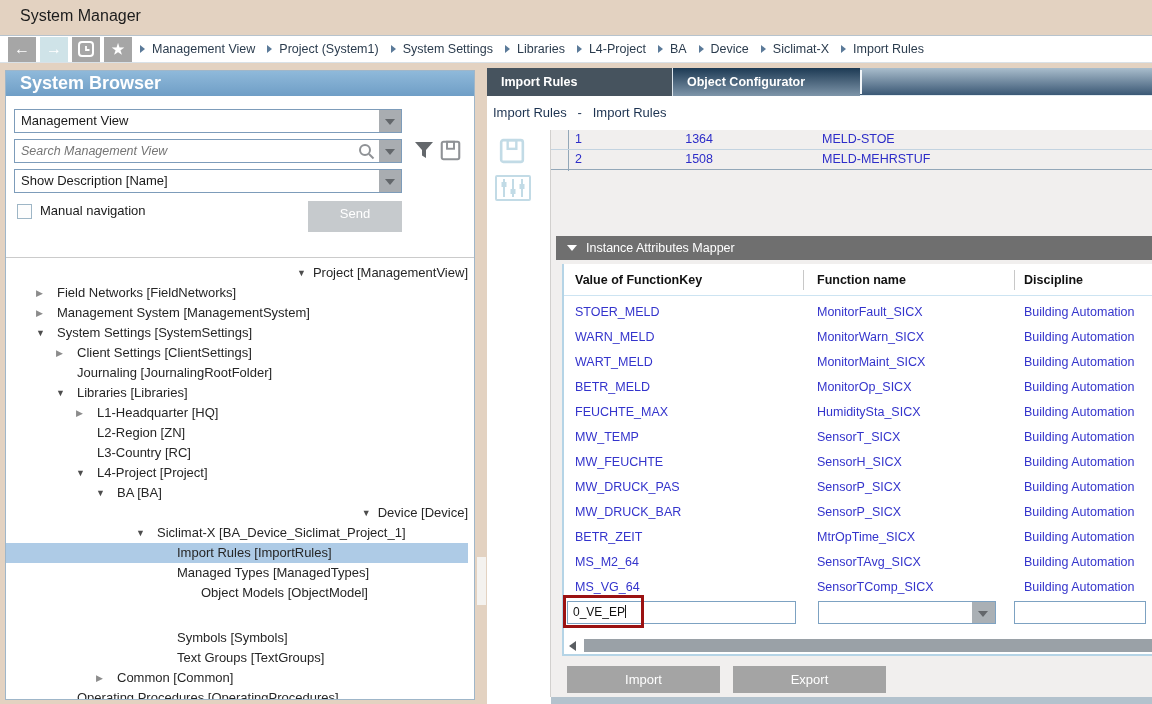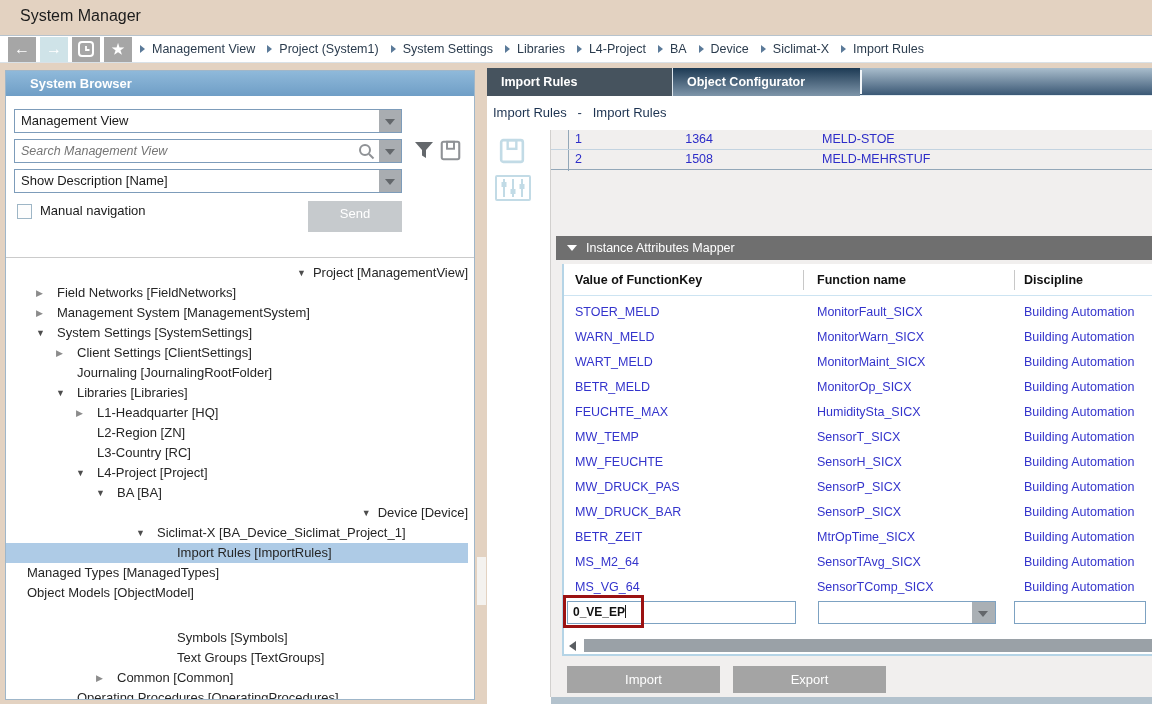--- a/index.html
+++ b/index.html
@@ -21,21 +21,21 @@
   #btn-star    { left:104px; font-size:14px; }
   #nav-breadcrumb { position:absolute; left:140px; top:0; height:26px; display:flex; align-items:center; gap:12px; }
   .crumb { display:flex; align-items:center; gap:7px; }
   .csep { width:0; height:0; border-left:5px solid #5b7a99; border-top:4px solid transparent; border-bottom:4px solid transparent; }
   .clabel { font-size:12.5px; color:#2b3c4e; white-space:nowrap; }
 
   
   #browser-panel { position:absolute; left:5px; top:70px; width:470px; height:630px; background:#fff;
                    border:1px solid #9fb6c9; }
   #sb-header { height:25px; background:linear-gradient(var(--panel_header_top,#8fb9da),var(--panel_header_bottom,#6f9ec6));
-               color:#fff; font-weight:bold; font-size:13px; line-height:25px; padding-left:24px; }
+               color:#fff; font-weight:bold; font-size:18px; line-height:25px; padding-left:14px; }
   .field { position:absolute; height:24px; background:#fff; border:1px solid #7d9cba; font-size:13px; }
   .field .val { position:absolute; left:6px; top:0; line-height:22px; color:#1a1a1a; white-space:nowrap; }
   .dbtn { position:absolute; right:0; top:0; width:22px; height:22px; background:#a9adb1; }
   .dbtn .tri { position:absolute; left:6px; top:9px; width:0; height:0;
                border-left:5px solid transparent; border-right:5px solid transparent; border-top:6px solid #63676b; }
   #sb-select1 { left:8px; top:38px; width:388px; }
   #sb-search  { left:8px; top:68px; width:388px; }
   #sb-search input { position:absolute; left:0; top:0; width:340px; height:22px; border:0; outline:none;
                      font-family:"Liberation Sans",sans-serif; font-size:12.5px; font-style:italic; color:#9aa0a6; padding-left:6px; }
   #sb-search .mag { position:absolute; right:26px; top:3px; }
@@ -92,21 +92,21 @@
   #mapper-box { position:absolute; left:11px; right:0; top:134px; height:392px; background:#fff;
                 border-left:2px solid #b5d4e6; border-bottom:2px solid #b5d4e6; }
   .mhdr { position:absolute; top:0; height:32px; line-height:32px; font-size:12.5px; font-weight:bold; color:#111; }
   .mc1 { left:11px; } .mc2 { left:253px; } .mc3 { left:460px; }
   .msep { position:absolute; top:6px; width:1px; height:20px; background:#c8c8c8; }
   #msep1 { left:239px; } #msep2 { left:450px; }
   #mhline { position:absolute; left:0; right:0; top:31px; height:1px; background:#cde4f2; }
   .mrow { position:absolute; left:0; right:0; height:25px; font-size:12.5px; color:var(--link_blue,#3333cc); }
   .mrow span { position:absolute; line-height:25px; white-space:nowrap; }
 
-  .inp { position:absolute; top:337px; height:23px; background:#fff; border:1px solid #7da2c2;font-weight:bold; }
+  .inp { position:absolute; top:337px; height:23px; background:#fff; border:1px solid #7da2c2; }
   #inp-key { left:3px; width:229px; font-size:12px; line-height:21px; padding-left:5px; color:#111; }
   .caret { display:inline-block; width:1px; height:13px; background:#1a1a1a; vertical-align:-2px; }
   #inp-func { left:254px; width:178px; }
   #inp-func .dbtn { width:23px; height:21px; background:#aab0b5; }
   #inp-disc { left:450px; width:132px; }
 
   #hscroll { position:absolute; left:0; right:0; top:374px; height:15px; }
   #hscroll .larr { position:absolute; left:5px; top:3px; width:0; height:0;
                    border-top:5px solid transparent; border-bottom:5px solid transparent; border-right:7px solid #5a5e62; }
   #hscroll .thumb { position:absolute; left:20px; right:0; top:1px; height:13px; background:#9aa1a7; }
@@ -234,22 +234,22 @@
       <div class="trow" style="padding-left: 50px;"><span class="arrow leaf"></span><span>Journaling [JournalingRootFolder]</span></div>
       <div class="trow" style="padding-left: 50px;"><span class="arrow expanded">▼</span><span>Libraries [Libraries]</span></div>
       <div class="trow" style="padding-left: 70px;"><span class="arrow collapsed">▶</span><span>L1-Headquarter [HQ]</span></div>
       <div class="trow" style="padding-left: 70px;"><span class="arrow leaf"></span><span>L2-Region [ZN]</span></div>
       <div class="trow" style="padding-left: 70px;"><span class="arrow leaf"></span><span>L3-Country [RC]</span></div>
       <div class="trow" style="padding-left: 70px;"><span class="arrow expanded">▼</span><span>L4-Project [Project]</span></div>
       <div class="trow" style="padding-left: 90px;"><span class="arrow expanded">▼</span><span>BA [BA]</span></div>
       <div class="trow" style="padding-left: 110px; text-align: right;"><span class="arrow expanded">▼</span><span>Device [Device]</span></div>
       <div class="trow" style="padding-left: 130px;"><span class="arrow expanded">▼</span><span>Siclimat-X [BA_Device_Siclimat_Project_1]</span></div>
       <div class="trow sel" style="padding-left: 150px;"><span class="arrow leaf"></span><span>Import Rules [ImportRules]</span></div>
-      <div class="trow" style=""><span class="arrow leaf"></span><span>Managed Types [ManagedTypes]</span></div>
-      <div class="trow" style=""><span class="arrow leaf"></span><span>Object Models [ObjectModel]</span></div>
+      <div class="trow" style="padding-left: 150px;"><span class="arrow leaf"></span><span>Managed Types [ManagedTypes]</span></div>
+      <div class="trow" style="padding-left: 150px; margin-left: 24px;"><span class="arrow leaf"></span><span>Object Models [ObjectModel]</span></div>
       <div class="trow" style="padding-left: 150px; margin-top: 25px;"><span class="arrow leaf"></span><span>Symbols [Symbols]</span></div>
       <div class="trow" style="padding-left: 150px;"><span class="arrow leaf"></span><span>Text Groups [TextGroups]</span></div>
       <div class="trow" style="padding-left: 90px;"><span class="arrow collapsed">▶</span><span>Common [Common]</span></div>
       <div class="trow" style="padding-left: 50px;"><span class="arrow leaf"></span><span>Operating Procedures [OperatingProcedures]</span></div>
     </div>
 </div>
 
 <div id="splitter-grip"></div>
 
 <div id="right-panel">

